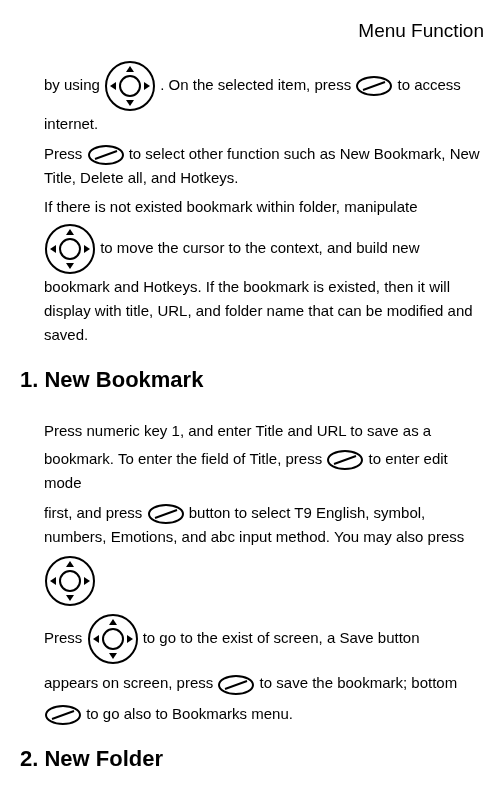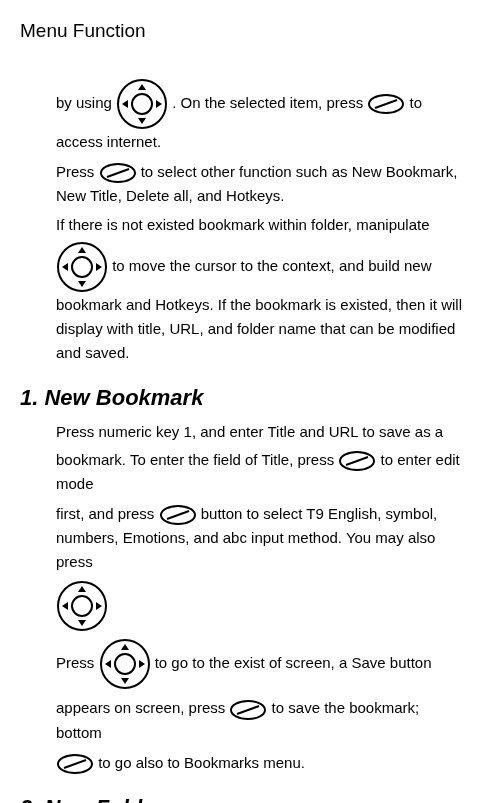--- a/index.html
+++ b/index.html
@@ -11,49 +11,48 @@
       background: white;
       color: black;
       font-size: 15px;
       line-height: 1.4;
     }
     .page {
       padding: 18px 20px;
       box-sizing: border-box;
     }
     .header {
-      text-align: left;
+      text-align: right;
       font-size: 19px;
-      margin-bottom: 33px;
+      margin-bottom: 15px;
     }
     .content {
       padding-left: 20px;
     }
     .section-heading {
       font-size: 22px;
       font-weight: bold;
       margin-top: 18px;
-      margin-bottom: 8px;
+      margin-bottom: 25px;
       margin-left: -20px;
-      font-style: italic;
     }
     .icon-nav-circle {
       display: inline-block;
       width: 52px;
       height: 52px;
       vertical-align: middle;
     }
     .icon-ellipse {
       display: inline-block;
       width: 38px;
       height: 22px;
       vertical-align: middle;
     }
     p {
-      margin: 6px 16px;
+      margin: 6px 4px;
     }
     .para-inline {
       line-height: 1.6;
     }
   </style>
 </head>
 <body>
 
 <div class="page">
   <div class="header">

